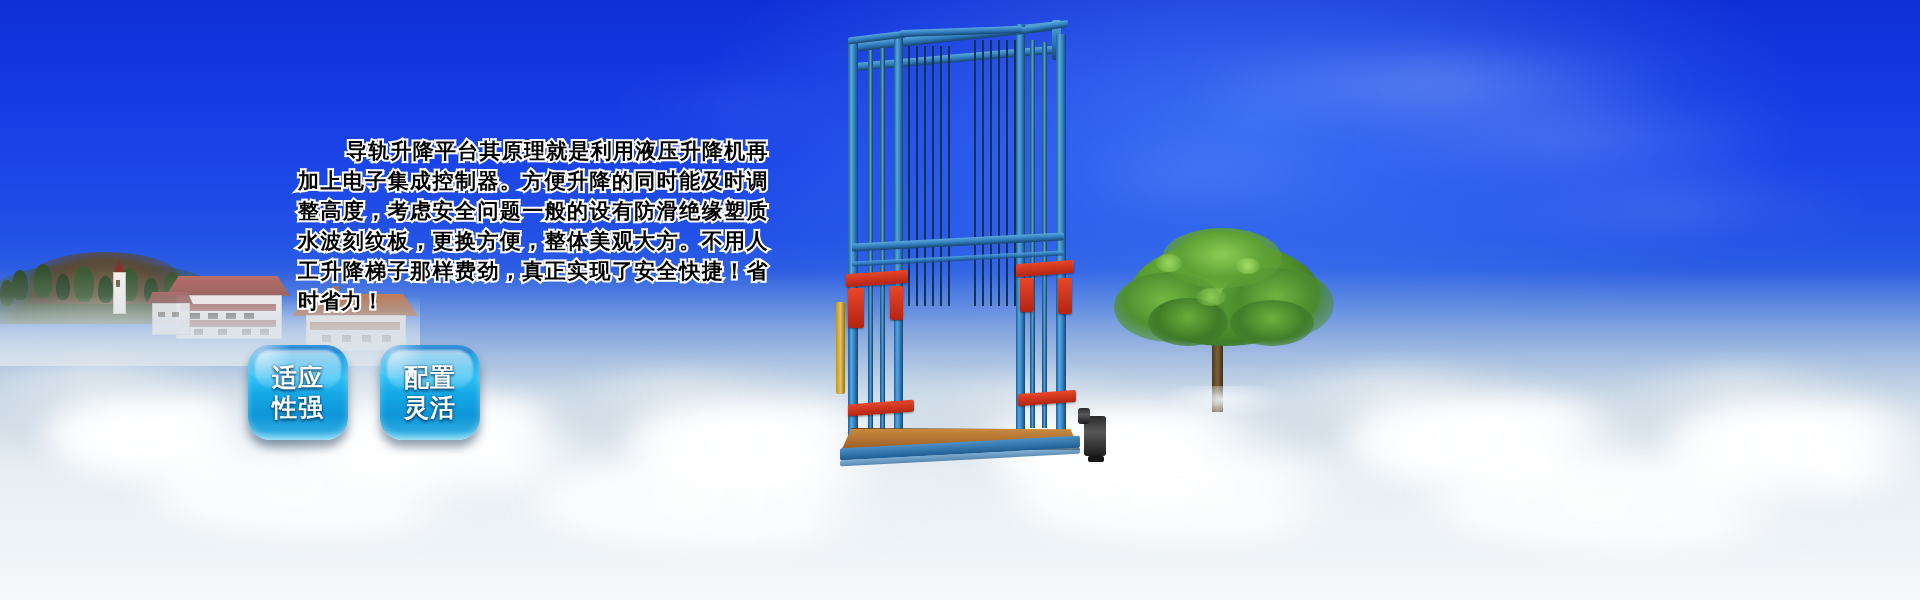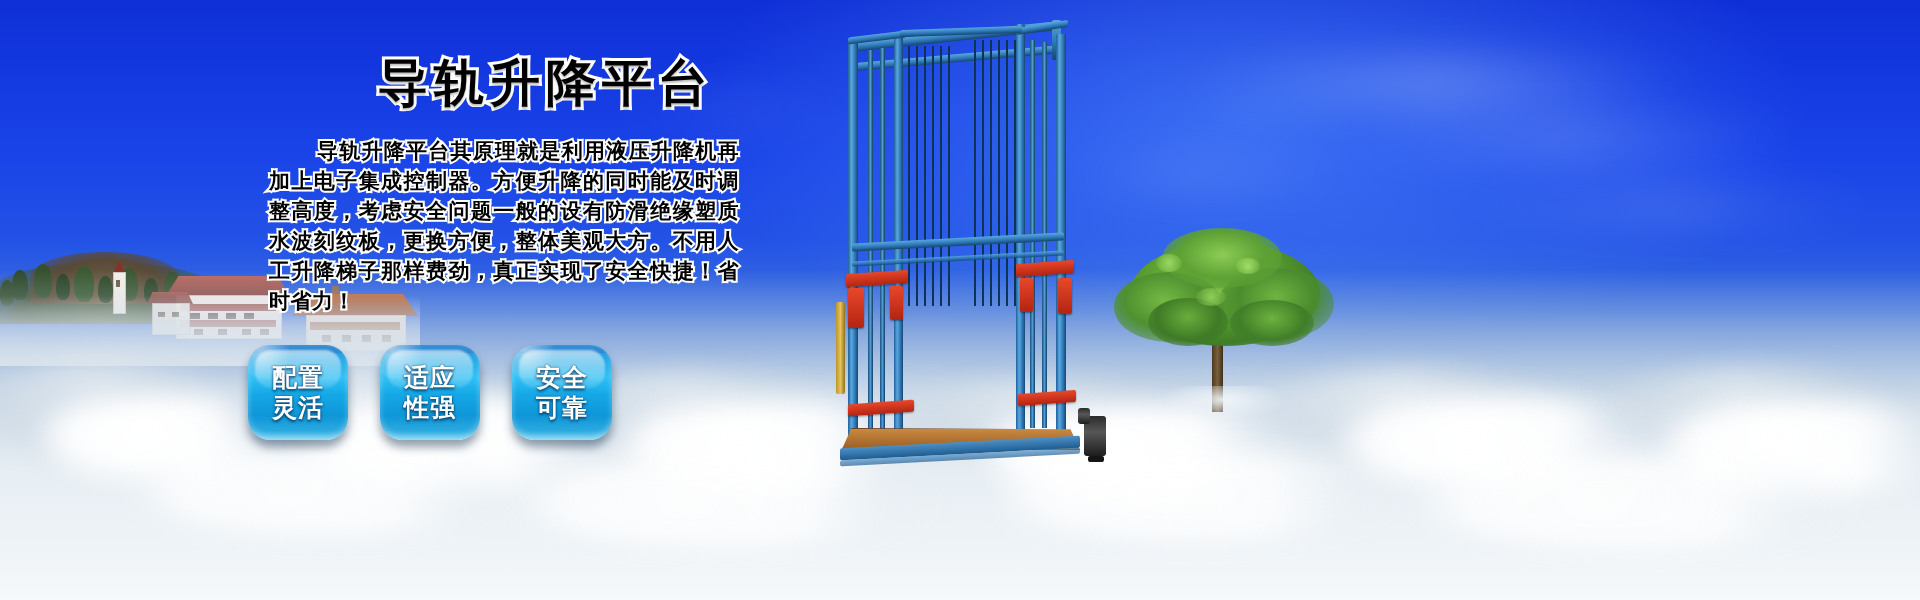--- a/index.html
+++ b/index.html
@@ -48,21 +48,21 @@
   
   .headline{
     position:absolute;left:378px;top:50px;
     font-size:50px;font-weight:bold;letter-spacing:6px;color:#000;
     font-family:"DejaVu Sans","Liberation Sans",sans-serif;
     -webkit-text-stroke:6px #ffffff;paint-order:stroke fill;
     text-shadow:0 2px 2px rgba(0,0,0,.25);
     white-space:nowrap;
   }
   .body-copy{
-    position:absolute;left:269px;top:136px;width:470px;
+    position:absolute;left:298px;top:136px;width:470px;
     font-size:21px;line-height:30px;font-weight:bold;color:#000;letter-spacing:.5px;
     -webkit-text-stroke:4px #ffffff;paint-order:stroke fill;
     text-indent:48px;text-align:justify;
   }
 
   
   .buttons{position:absolute;left:248px;top:345px;display:flex;gap:32px;}
   .fbtn{
     position:relative;width:100px;height:95px;border-radius:22px;
     background:linear-gradient(to bottom,#2f8fd8 0%,#2a86d0 8%,#1f9fe0 9%,#2fc0f4 34%,#15a8e6 52%,#0e96d8 74%,#2aa9e0 90%,#6fd0f2 100%);
@@ -302,29 +302,25 @@
     <div class="deck" style="left:22px;top:418px;width:236px;height:20px;
          clip-path:polygon(4% 0, 96% 6%, 100% 100%, 0 96%);"></div>
     <div class="deckfront" style="left:20px;top:432px;width:240px;height:12px;transform:skewY(-3deg);"></div>
     <div class="deckfront" style="left:20px;top:444px;width:240px;height:6px;transform:skewY(-3deg);opacity:.7;"></div>
 
     <div class="motor" style="left:264px;top:406px;width:22px;height:40px;"></div>
     <div class="motor" style="left:258px;top:398px;width:12px;height:16px;"></div>
     <div style="position:absolute;left:268px;top:446px;width:16px;height:6px;background:#151515;border-radius:2px;"></div>
   </div>
 
-  <div class="headline">导轨升降平台</div>
 
   <div class="body-copy">导轨升降平台其原理就是利用液压升降机再加上电子集成控制器。方便升降的同时能及时调整高度，考虑安全问题一般的设有防滑绝缘塑质水波刻纹板，更换方便，整体美观大方。不用人工升降梯子那样费劲，真正实现了安全快捷！省时省力！</div>
 
   <div class="buttons">
     <div class="fbtn">
+      <span class="lbl"><span>适应</span><br><span>性强</span></span>
+    </div>
+    <div class="fbtn">
       <span class="lbl"><span>配置</span><br><span>灵活</span></span>
     </div>
-    <div class="fbtn">
-      <span class="lbl"><span>适应</span><br><span>性强</span></span>
-    </div>
-    <div class="fbtn">
-      <span class="lbl"><span>安全</span><br><span>可靠</span></span>
-    </div>
   </div>
 
 </div>
 
 </body></html>

